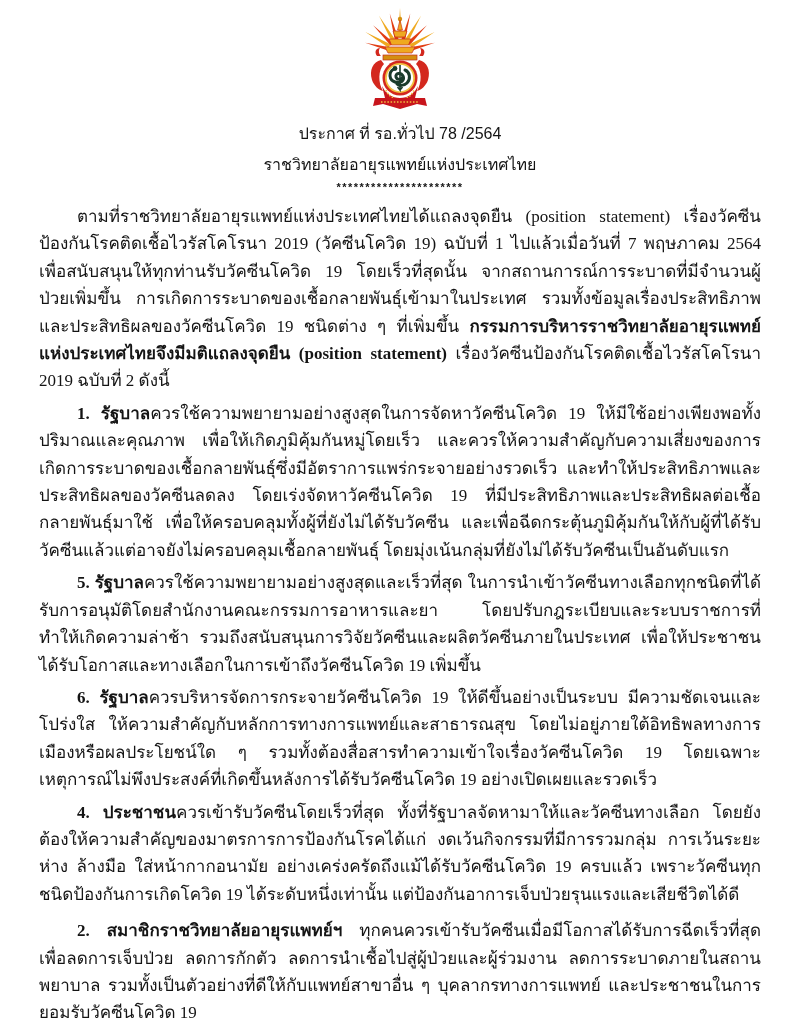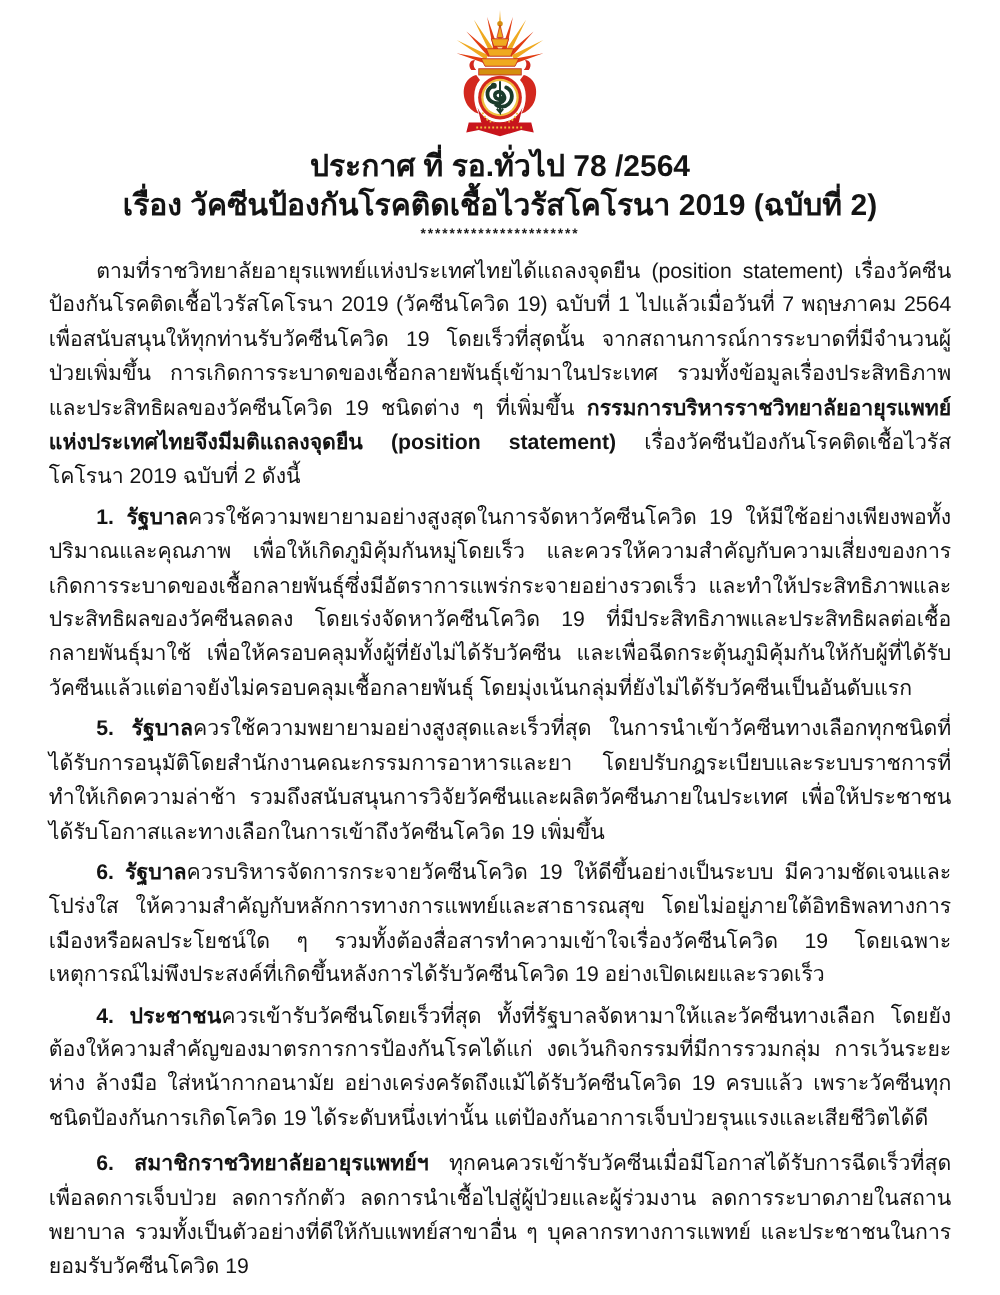--- a/index.html
+++ b/index.html
@@ -8,24 +8,24 @@
     width:800px;height:1036px;
     margin:0 auto;
     background:#ffffff;
     color:#141414;
     font-family:"Liberation Sans","DejaVu Sans",sans-serif;
     overflow:hidden;
   }
   .content{width:722px;margin:0 auto;}
   .logo-wrap{text-align:center;padding-top:6px;height:106px;}
   .title-block{text-align:center;margin-top:6px;}
-  .title-line{font-weight:bold;font-size:24px;line-height:31px;}
+  .title-line{font-weight:normal;font-size:16px;line-height:31px;}
   .stars{font-weight:bold;font-size:11px;letter-spacing:1.5px;line-height:14px;margin-top:0;}
   .doc-body{margin-top:9px;font-size:17px;line-height:27.4px;text-align:justify;}
-  .doc-body p.para{margin:0 0 5px 0;text-indent:38px;}
+  .doc-body p.para{margin:0 0 5px 0;text-indent:38px;font-family:Liberation Serif, serif;}
   .doc-body p.para.gap-top{margin-top:9px;}
   .b{font-weight:bold;}
 </style>
 </head>
 <body>
 
 <div class="page">
 
   <div class="logo-wrap">
     <svg width="118" height="104" viewBox="0 0 118 104">
@@ -97,27 +97,27 @@
         <path d="M45,84 A15,15 0 0 0 73,84" fill="none" stroke="#f0c040" stroke-width="1.6" stroke-dasharray="1.5,1.6"></path>
         <path d="M34,92 L84,92 L86,100 L76,98 L59,103 L42,98 L32,100 Z" fill="#c8151c"></path>
         <path d="M40,96 L78,96" stroke="#f0c040" stroke-width="1.5" stroke-dasharray="1.5,1.7"></path>
       </g>
     </svg>
   </div>
 
   <div class="content">
     <div class="title-block">
       <div class="title-line">ประกาศ ที่ รอ.ทั่วไป 78 /2564</div>
-      <div class="title-line">เรื่อง วัคซีนป้องกันโรคติดเชื้อไวรัสโคโรนา 2019 (ฉบับที่ 2)</div>
+      <div class="title-line">ราชวิทยาลัยอายุรแพทย์แห่งประเทศไทย</div>
       <div class="stars">**********************</div>
     </div>
 
     <div class="doc-body">
         <p class="para"><span>ตามที่ราชวิทยาลัยอายุรแพทย์แห่งประเทศไทยได้แถลงจุดยืน (position statement) เรื่องวัคซีนป้องกันโรคติดเชื้อไวรัสโคโรนา 2019 (วัคซีนโควิด 19) ฉบับที่ 1 ไปแล้วเมื่อวันที่ 7 พฤษภาคม 2564 เพื่อสนับสนุนให้ทุกท่านรับวัคซีนโควิด 19 โดยเร็วที่สุดนั้น  จากสถานการณ์การระบาดที่มีจำนวนผู้ป่วยเพิ่มขึ้น  การเกิดการระบาดของเชื้อกลายพันธุ์เข้ามาในประเทศ  รวมทั้งข้อมูลเรื่องประสิทธิภาพและประสิทธิผลของวัคซีนโควิด 19 ชนิดต่าง ๆ ที่เพิ่มขึ้น </span><span class="b">กรรมการบริหารราชวิทยาลัยอายุรแพทย์แห่งประเทศไทยจึงมีมติแถลงจุดยืน (position statement)</span><span> เรื่องวัคซีนป้องกันโรคติดเชื้อไวรัสโคโรนา 2019 ฉบับที่ 2  ดังนี้</span></p>
         <p class="para"><span class="b">1. รัฐบาล</span><span>ควรใช้ความพยายามอย่างสูงสุดในการจัดหาวัคซีนโควิด 19 ให้มีใช้อย่างเพียงพอทั้งปริมาณและคุณภาพ เพื่อให้เกิดภูมิคุ้มกันหมู่โดยเร็ว  และควรให้ความสำคัญกับความเสี่ยงของการเกิดการระบาดของเชื้อกลายพันธุ์ซึ่งมีอัตราการแพร่กระจายอย่างรวดเร็ว และทำให้ประสิทธิภาพและประสิทธิผลของวัคซีนลดลง โดยเร่งจัดหาวัคซีนโควิด 19 ที่มีประสิทธิภาพและประสิทธิผลต่อเชื้อกลายพันธุ์มาใช้ เพื่อให้ครอบคลุมทั้งผู้ที่ยังไม่ได้รับวัคซีน และเพื่อฉีดกระตุ้นภูมิคุ้มกันให้กับผู้ที่ได้รับวัคซีนแล้วแต่อาจยังไม่ครอบคลุมเชื้อกลายพันธุ์ โดยมุ่งเน้นกลุ่มที่ยังไม่ได้รับวัคซีนเป็นอันดับแรก</span></p>
         <p class="para"><span class="b">5. รัฐบาล</span><span>ควรใช้ความพยายามอย่างสูงสุดและเร็วที่สุด ในการนำเข้าวัคซีนทางเลือกทุกชนิดที่ได้รับการอนุมัติโดยสำนักงานคณะกรรมการอาหารและยา โดยปรับกฎระเบียบและระบบราชการที่ทำให้เกิดความล่าช้า รวมถึงสนับสนุนการวิจัยวัคซีนและผลิตวัคซีนภายในประเทศ เพื่อให้ประชาชนได้รับโอกาสและทางเลือกในการเข้าถึงวัคซีนโควิด 19 เพิ่มขึ้น</span></p>
         <p class="para"><span class="b">6. รัฐบาล</span><span>ควรบริหารจัดการกระจายวัคซีนโควิด 19 ให้ดีขึ้นอย่างเป็นระบบ มีความชัดเจนและโปร่งใส ให้ความสำคัญกับหลักการทางการแพทย์และสาธารณสุข โดยไม่อยู่ภายใต้อิทธิพลทางการเมืองหรือผลประโยชน์ใด ๆ รวมทั้งต้องสื่อสารทำความเข้าใจเรื่องวัคซีนโควิด 19 โดยเฉพาะเหตุการณ์ไม่พึงประสงค์ที่เกิดขึ้นหลังการได้รับวัคซีนโควิด 19 อย่างเปิดเผยและรวดเร็ว</span></p>
         <p class="para"><span class="b">4. ประชาชน</span><span>ควรเข้ารับวัคซีนโดยเร็วที่สุด ทั้งที่รัฐบาลจัดหามาให้และวัคซีนทางเลือก โดยยังต้องให้ความสำคัญของมาตรการการป้องกันโรคได้แก่ งดเว้นกิจกรรมที่มีการรวมกลุ่ม การเว้นระยะห่าง ล้างมือ ใส่หน้ากากอนามัย อย่างเคร่งครัดถึงแม้ได้รับวัคซีนโควิด 19 ครบแล้ว เพราะวัคซีนทุกชนิดป้องกันการเกิดโควิด 19 ได้ระดับหนึ่งเท่านั้น แต่ป้องกันอาการเจ็บป่วยรุนแรงและเสียชีวิตได้ดี</span></p>
-        <p class="para gap-top"><span class="b">6. สมาชิกราชวิทยาลัยอายุรแพทย์ฯ</span><span> ทุกคนควรเข้ารับวัคซีนเมื่อมีโอกาสได้รับการฉีดเร็วที่สุด เพื่อลดการเจ็บป่วย ลดการกักตัว ลดการนำเชื้อไปสู่ผู้ป่วยและผู้ร่วมงาน ลดการระบาดภายในสถานพยาบาล รวมทั้งเป็นตัวอย่างที่ดีให้กับแพทย์สาขาอื่น ๆ บุคลากรทางการแพทย์ และประชาชนในการยอมรับวัคซีนโควิด 19</span></p>
+        <p class="para gap-top"><span class="b">2. สมาชิกราชวิทยาลัยอายุรแพทย์ฯ</span><span> ทุกคนควรเข้ารับวัคซีนเมื่อมีโอกาสได้รับการฉีดเร็วที่สุด เพื่อลดการเจ็บป่วย ลดการกักตัว ลดการนำเชื้อไปสู่ผู้ป่วยและผู้ร่วมงาน ลดการระบาดภายในสถานพยาบาล รวมทั้งเป็นตัวอย่างที่ดีให้กับแพทย์สาขาอื่น ๆ บุคลากรทางการแพทย์ และประชาชนในการยอมรับวัคซีนโควิด 19</span></p>
       </div>
 
   </div>
 </div>
 
 </body></html>

